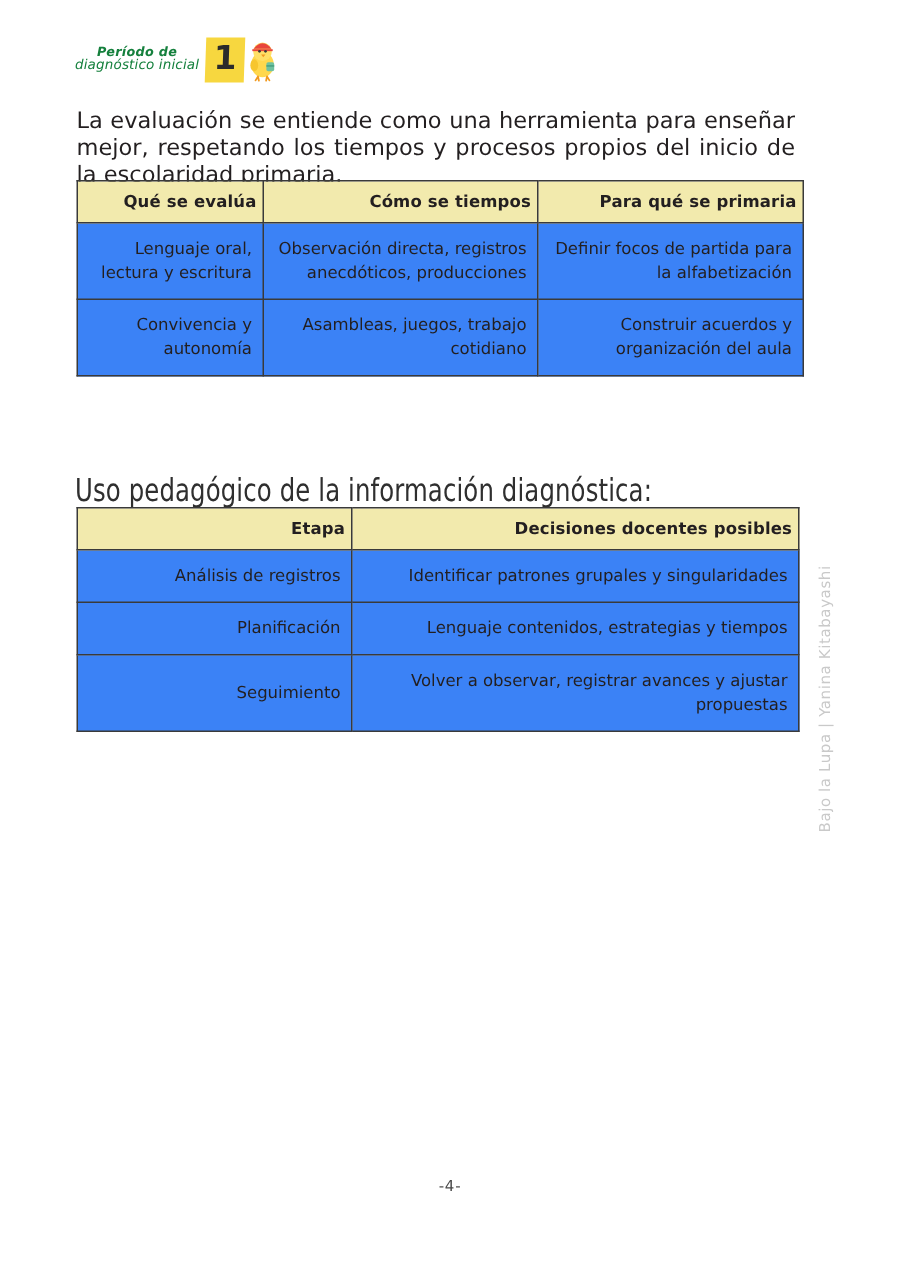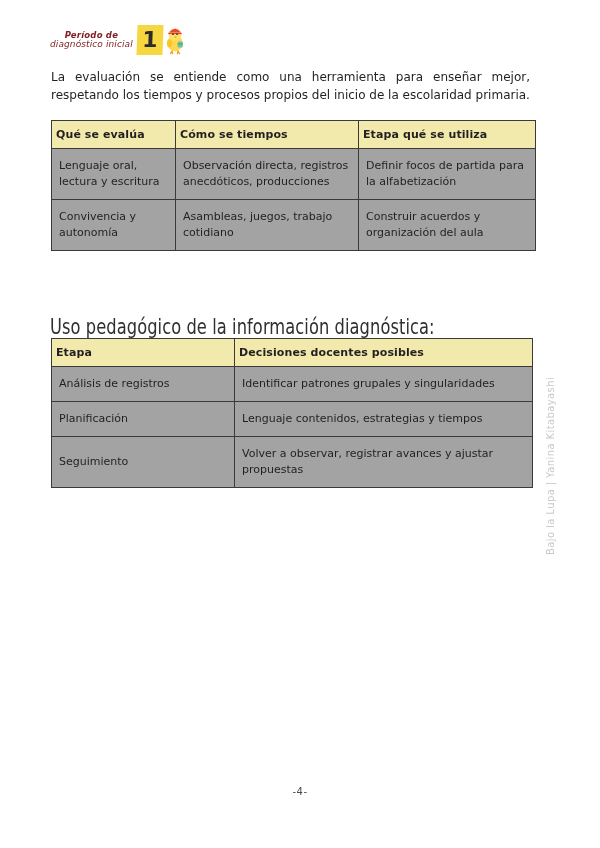--- a/index.html
+++ b/index.html
@@ -25,21 +25,21 @@
     height: 36px;
     display: flex;
     align-items: center;
     gap: 4px;
   }
   .logo-words {
     display: flex;
     flex-direction: column;
     align-items: center;
     line-height: 1.0;
-    color: #7f1d1d;
+    color: #15803d;
   }
   .logo-line1 {
     font-family: "DejaVu Sans", sans-serif;
     font-size: 8.5px;
     font-style: italic;
     font-weight: 700;
     letter-spacing: .2px;
     white-space: nowrap;
   }
   .logo-line2 {
@@ -72,48 +72,48 @@
     margin-left: -3px;
   }
 
   
   .intro {
     position: absolute;
     left: 51px;
     top: 56px;
     width: 479px;
     font-family: "DejaVu Sans", sans-serif;
-    font-size: 12px;
+    font-size: 15px;
     line-height: 18px;
     text-align: justify;
     color: #231f20;
   }
 
   
   table.doc-table {
     position: absolute;
     border-collapse: collapse;
     table-layout: fixed;
     font-family: "DejaVu Sans", sans-serif;
   }
   table.doc-table td, table.doc-table th {
     border: 1.4px solid #3a3a3a;
-    text-align: left;
+    text-align: right;
     vertical-align: middle;
     color: #231f20;
   }
   table.doc-table th {
     background: #f2eaad;
     font-weight: 700;
     font-size: 11px;
     letter-spacing: .1px;
     padding: 7px 4px;
   }
   table.doc-table td {
-    background: #a3a3a3;
+    background: #3b82f6;
     font-weight: 400;
     font-size: 11px;
     line-height: 16px;
     padding: 9px 7px;
   }
 
   #table-evaluacion { left: 51px; top: 120px; width: 484px; }
   #table-uso        { left: 51px; top: 338px; width: 481px; border-radius: 20px; }
 
   
@@ -200,21 +200,21 @@
 <table class="doc-table" id="table-evaluacion">
   <colgroup>
     <col style="width:124px">
     <col style="width:183px">
     <col style="width:177px">
   </colgroup>
   <thead>
     <tr>
       <th>Qué se evalúa</th>
       <th>Cómo se tiempos</th>
-      <th>Etapa qué se utiliza</th>
+      <th>Para qué se primaria</th>
     </tr>
   </thead>
   <tbody>
     <tr>
       <td>Lenguaje oral, lectura y escritura</td>
       <td>Observación directa, registros anecdóticos, producciones</td>
       <td>Definir focos de partida para la alfabetización</td>
     </tr>
     <tr>
       <td>Convivencia y autonomía</td>

